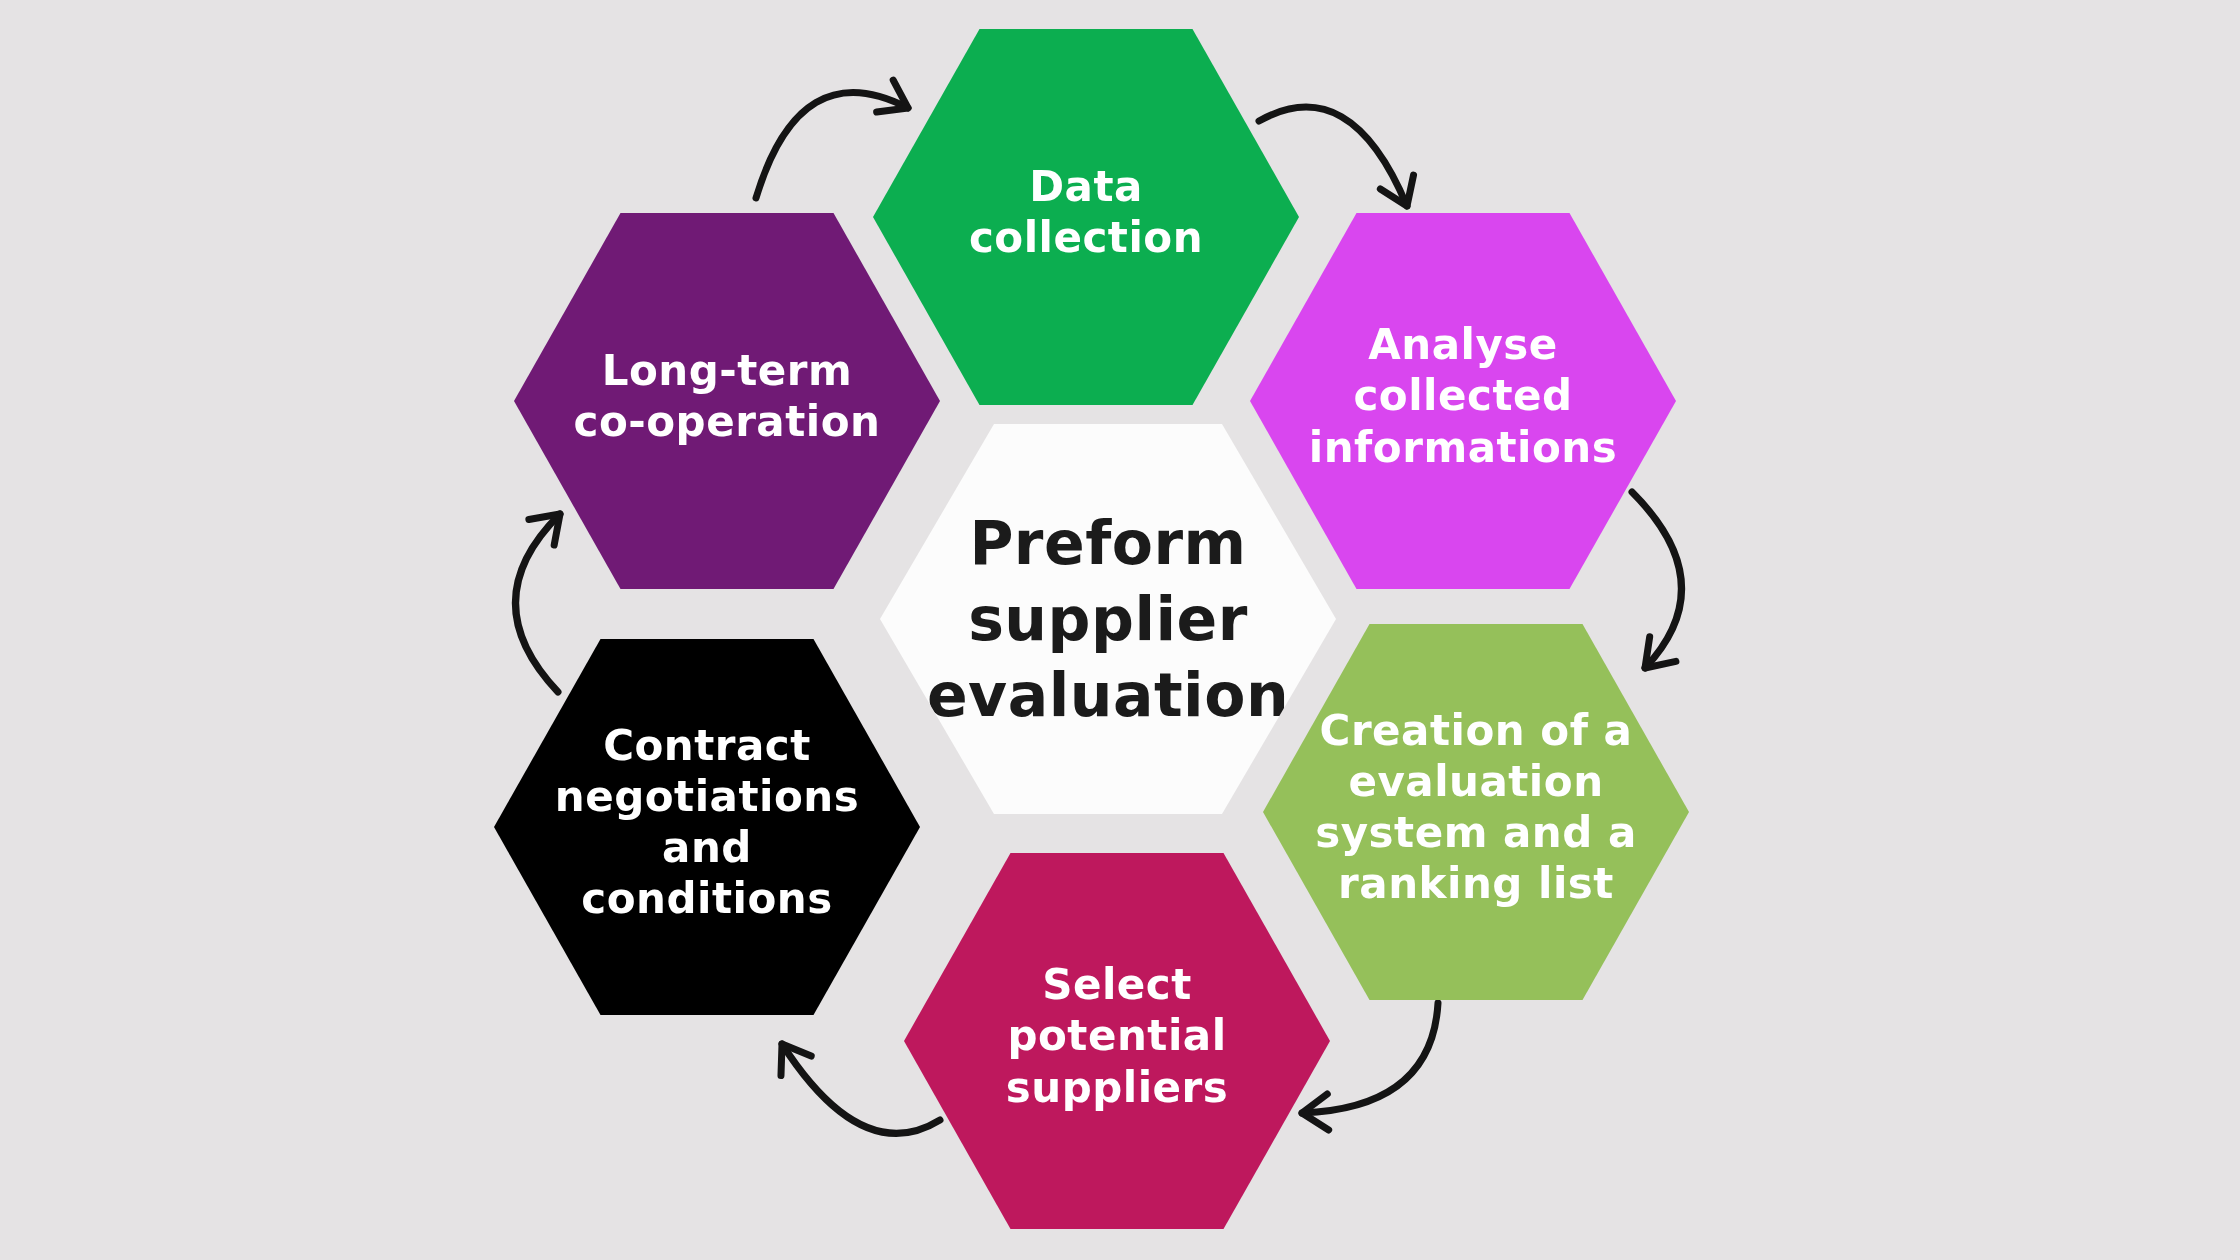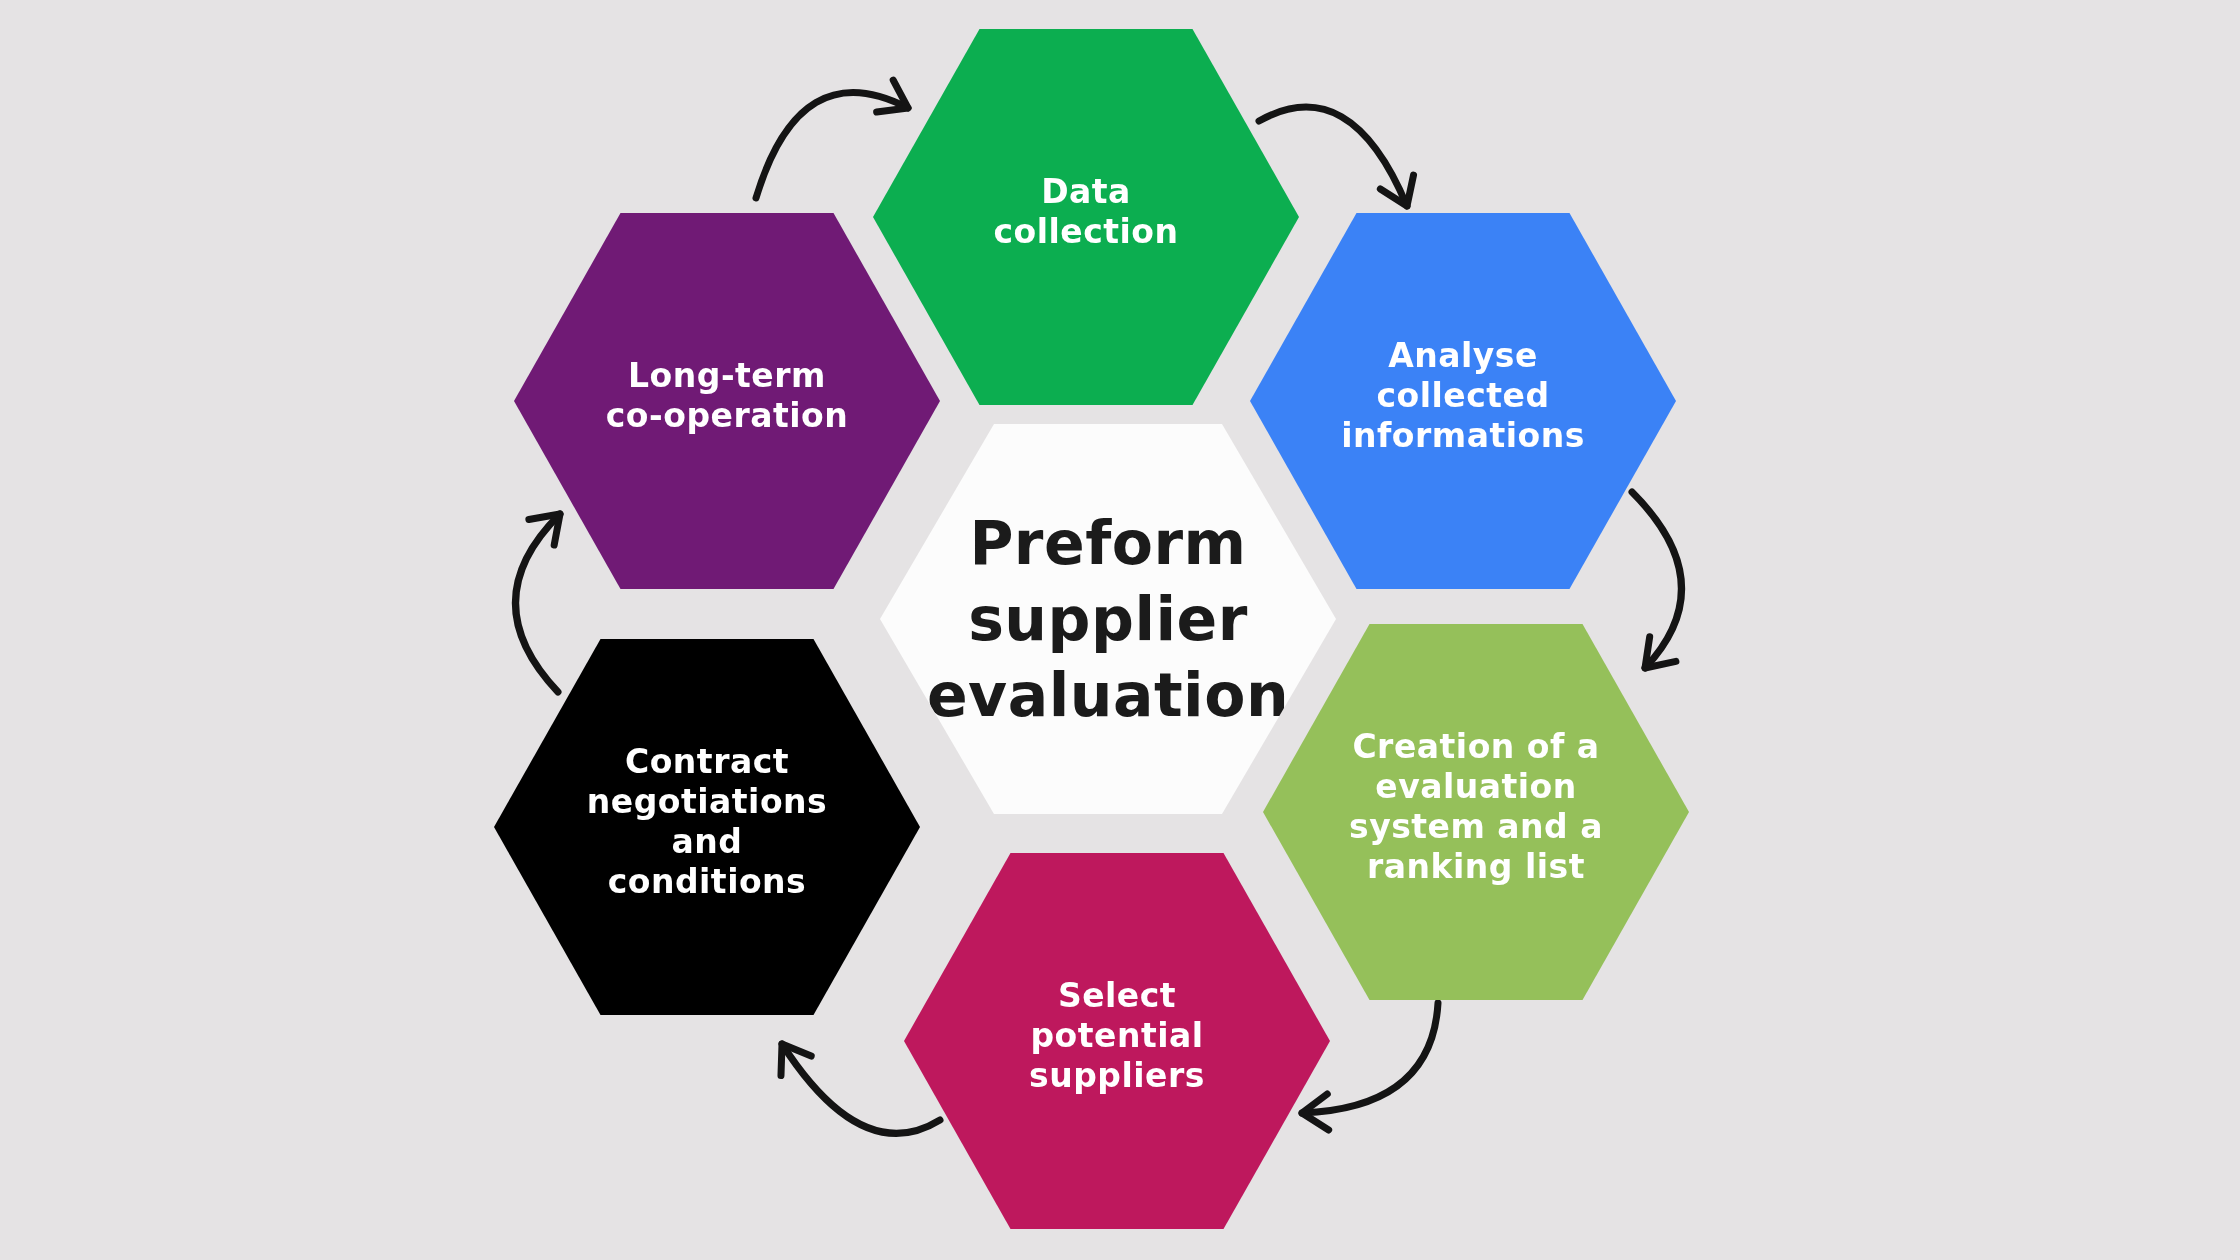--- a/index.html
+++ b/index.html
@@ -17,21 +17,21 @@
     position: absolute;
     clip-path: polygon(25% 0%, 75% 0%, 100% 50%, 75% 100%, 25% 100%, 0% 50%);
     display: flex;
     align-items: center;
     justify-content: center;
     text-align: center;
   }
   .hex .label {
     white-space: pre-line;
     font-weight: 700;
-    font-size: 33px;
+    font-size: 42px;
     line-height: 1.22;
     letter-spacing: 0.5px;
     padding-bottom: 10px;
   }
   .hex.step { width: 426px; height: 376px; }
   .hex.center-hex { width: 456px; height: 390px; }
   .hex.center-hex .label {
     font-size: 60px;
     line-height: 1.27;
     padding-bottom: 0;
@@ -70,21 +70,21 @@
       <path d="M 940 1120 Q 862 1168 782 1044" marker-end="url(#arrowhead)"></path>
       <path d="M 558 692 Q 472 601 560 514" marker-end="url(#arrowhead)"></path>
     </g>
   </svg>
 
   <div id="hex-data" class="hex step" style="background-color: rgb(12, 174, 80);">
     <span class="label" style="color: rgb(255, 255, 255);">Data
 collection</span>
   </div>
 
-  <div id="hex-analyse" class="hex step" style="background-color: #3b82f6;">
+  <div id="hex-analyse" class="hex step" style="background-color: #d946ef;">
     <span class="label" style="color: rgb(255, 255, 255);">Analyse
 collected
 informations</span>
   </div>
 
   <div id="hex-creation" class="hex step" style="background-color: rgb(149, 192, 90);">
     <span class="label" style="color: rgb(255, 255, 255);">Creation of a
 evaluation
 system and a
 ranking list</span>

